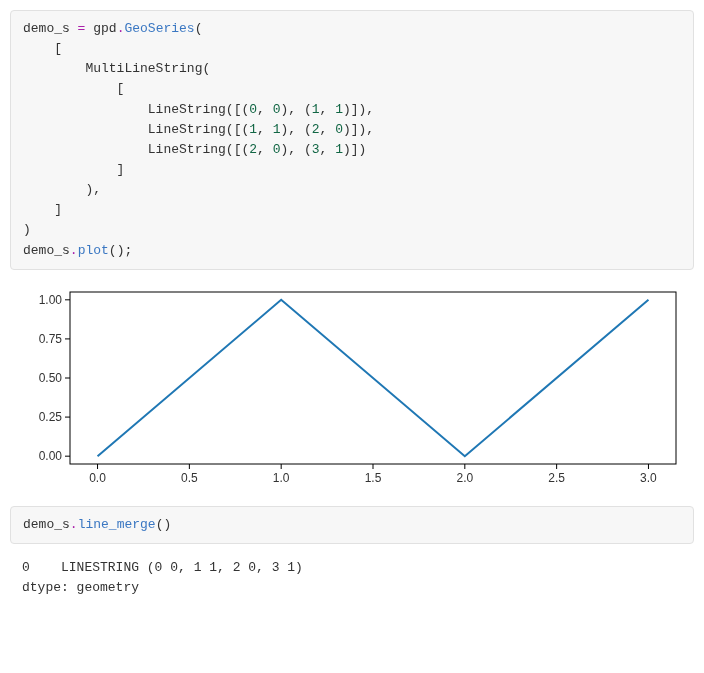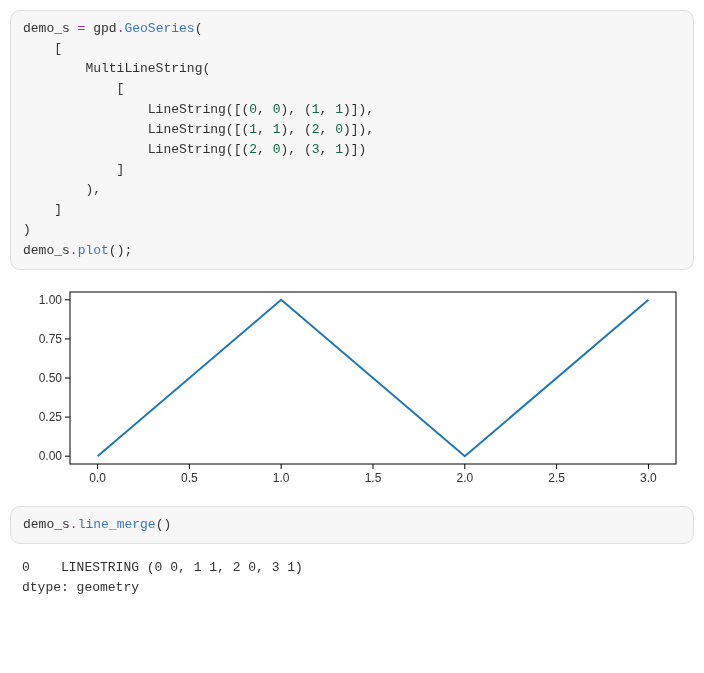--- a/index.html
+++ b/index.html
@@ -7,21 +7,21 @@
     padding: 10px;
     font-family: "Segoe UI", Arial, sans-serif;
     font-size: 13px;
     color: #000;
     background: #fff;
     width: 684px;
   }
   .cell-input {
     background: #f7f7f7;
     border: 1px solid #e1e1e1;
-    border-radius: 10px;
+    border-radius: 4px;
     padding: 8px 12px;
     font-family: Consolas, "Courier New", monospace;
     font-size: 13px;
     line-height: 1.55;
     white-space: pre;
     color: #333;
     margin-bottom: 10px;
     overflow-x: auto;
   }
   .tok-var { color: #333; }

